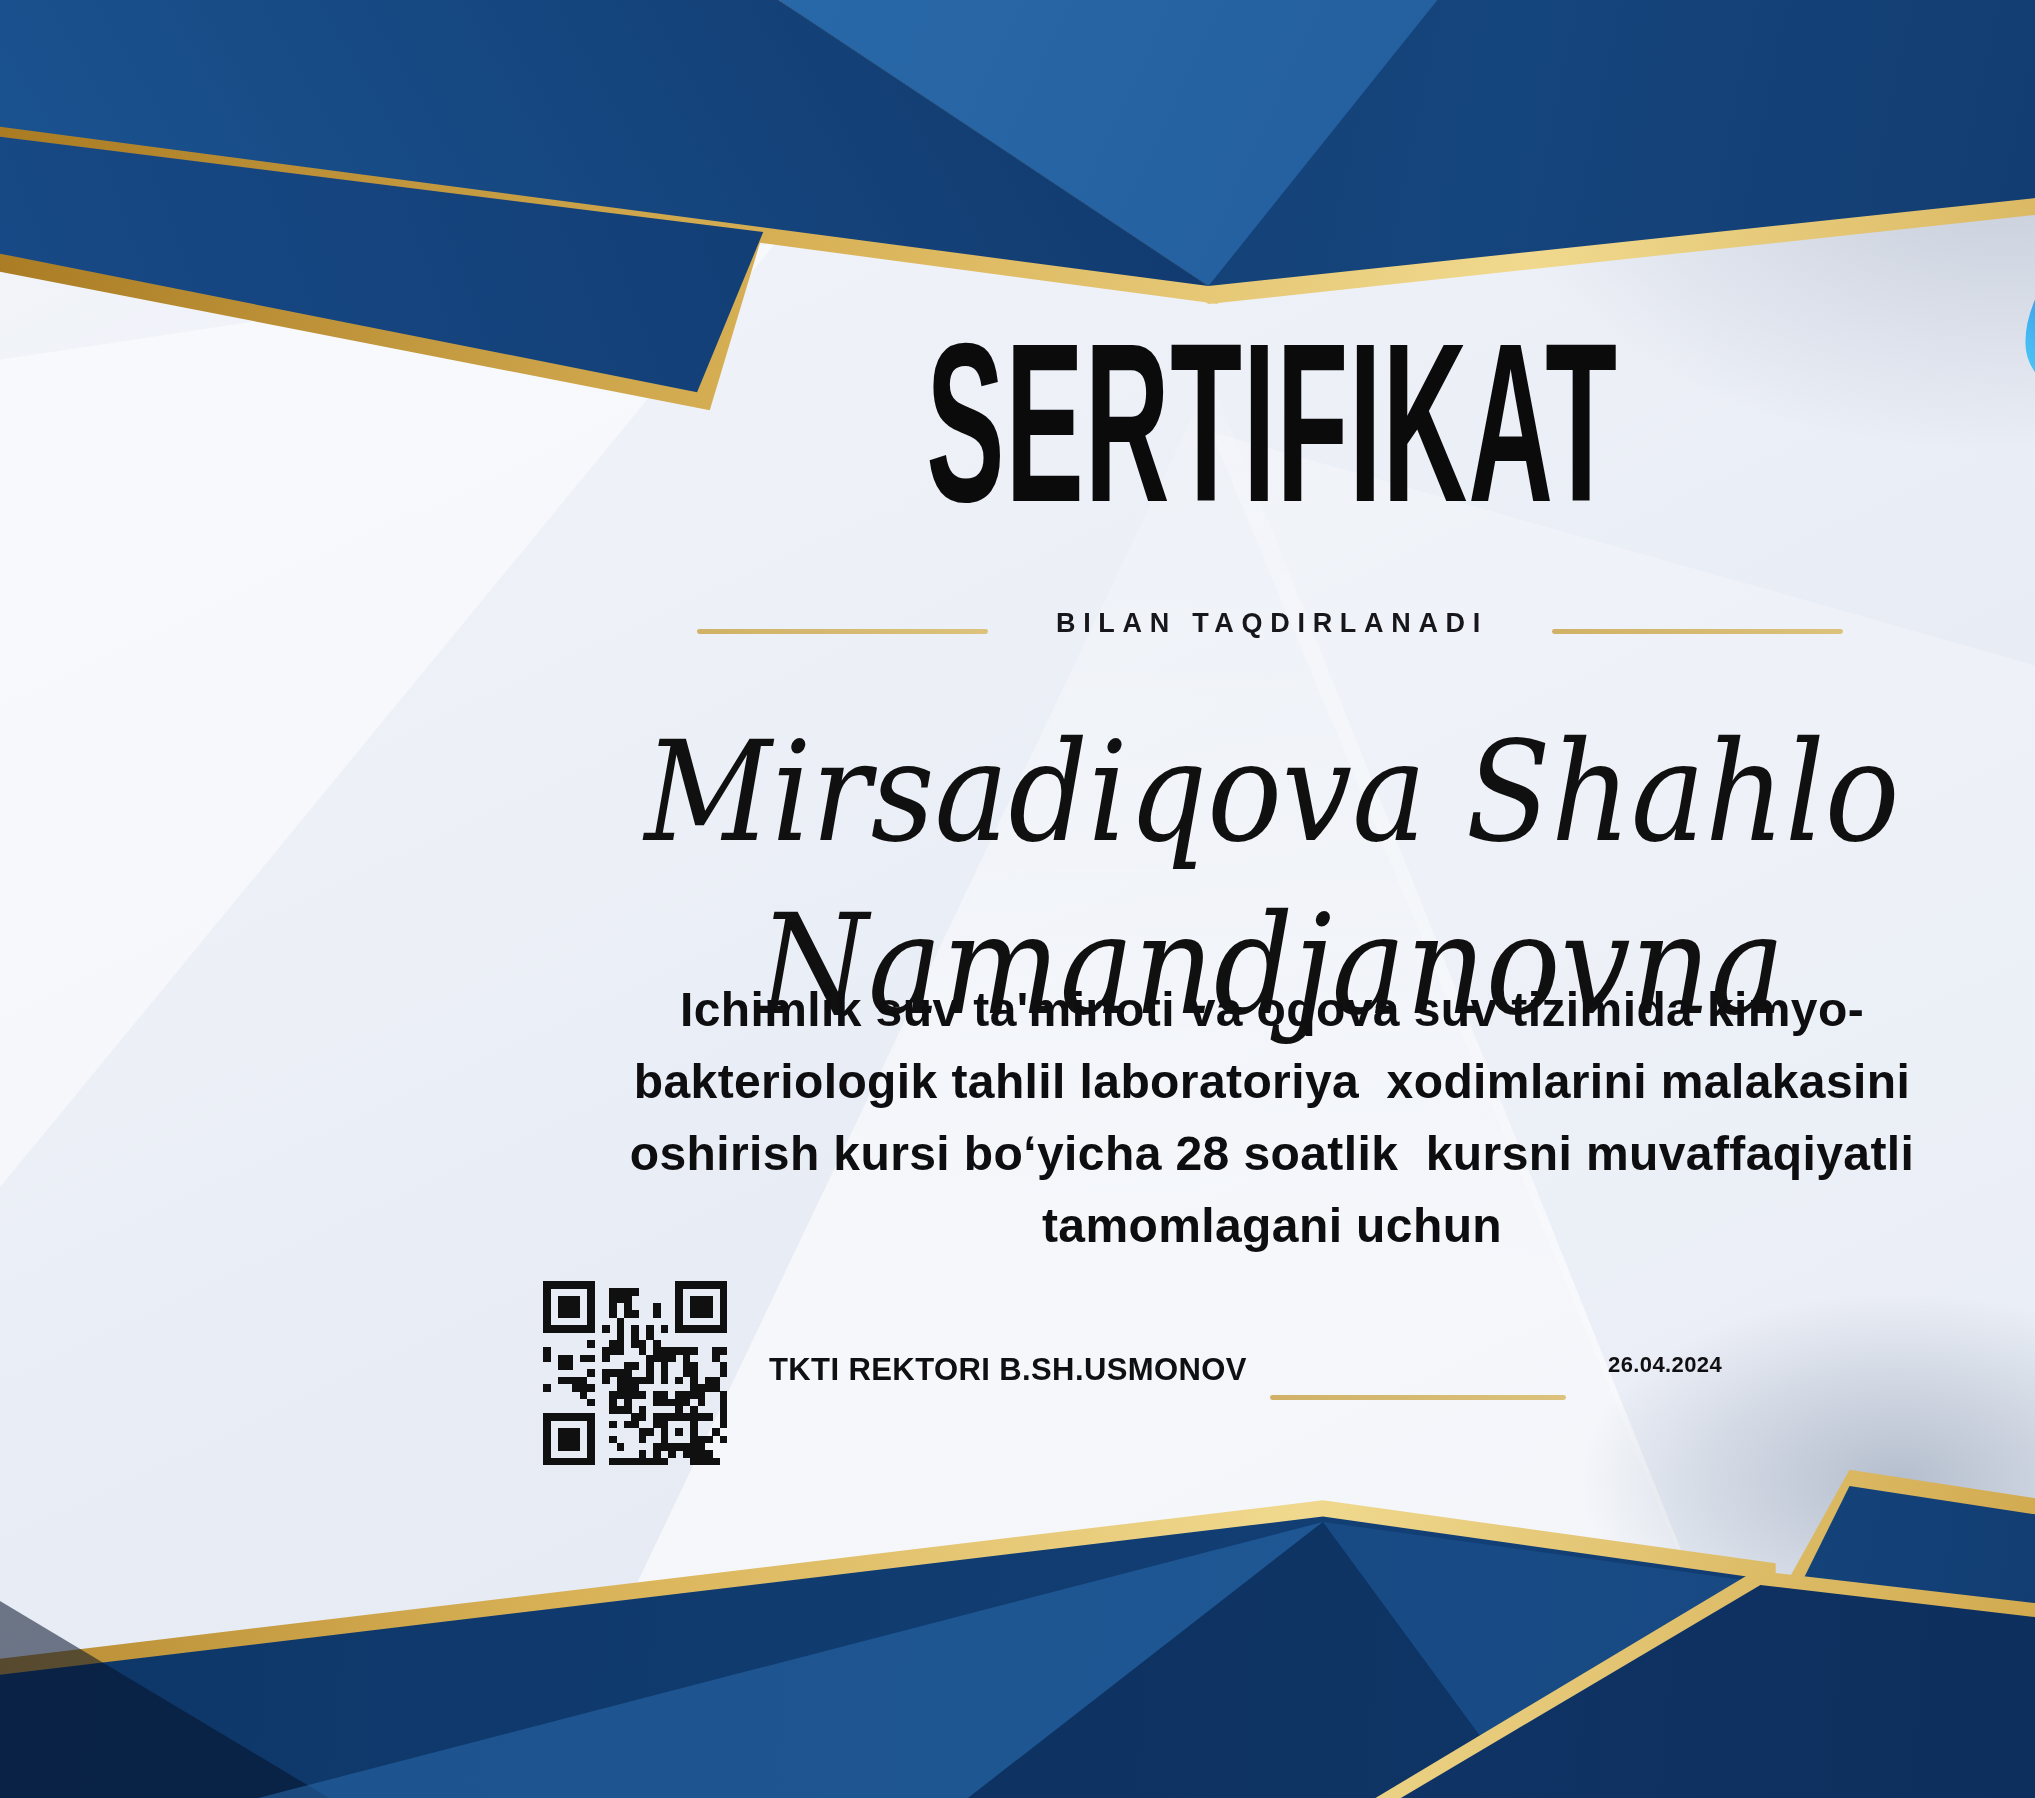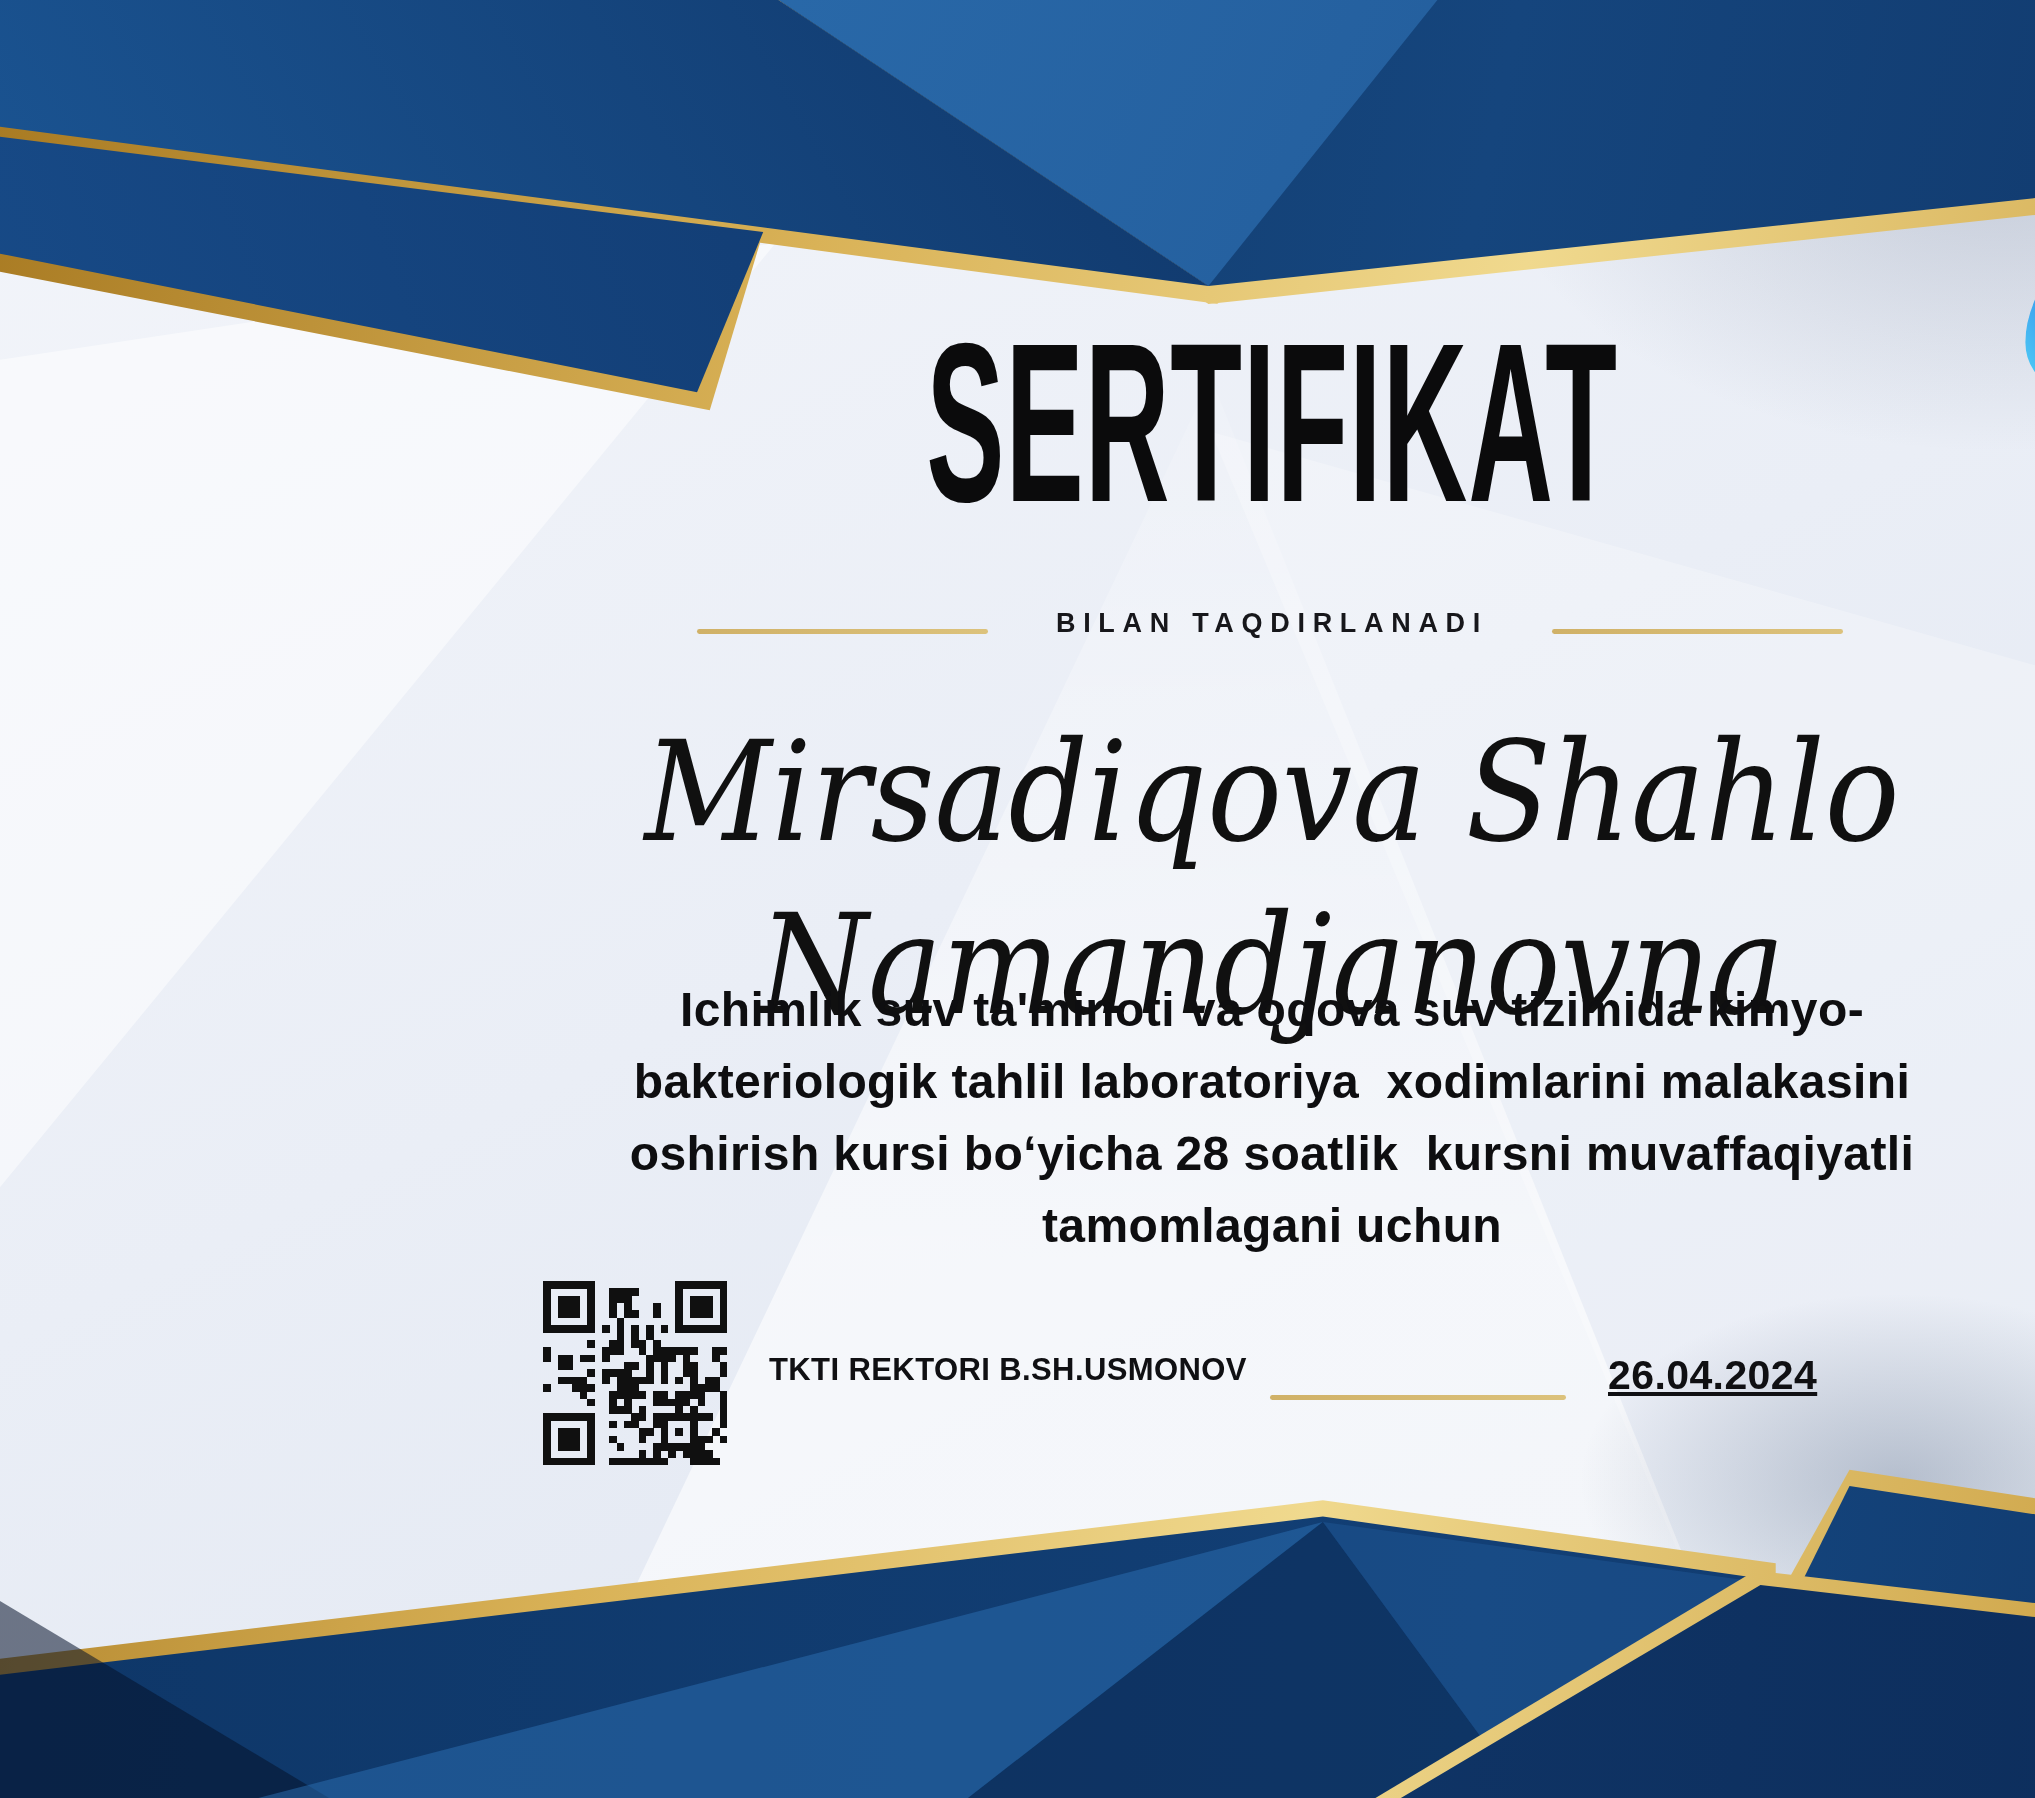--- a/index.html
+++ b/index.html
@@ -56,21 +56,21 @@
   .rule{position:absolute;height:4.5px;background:linear-gradient(90deg,#d0b167,#dcc27c);border-radius:2.4px;}
   .rule-sub-l{left:697px;top:629px;width:291px;}
   .rule-sub-r{left:1552px;top:629px;width:291px;}
   .name{top:707px;font-family:"DejaVu Serif",serif;font-style:italic;font-size:138px;line-height:1.25;color:#101010;}
   .name>span{display:inline-block;transform:scaleX(.9);}
   .body-text{top:974px;}
   .body-text p{margin:0;font-size:48px;line-height:72px;font-weight:bold;letter-spacing:0.4px;
     color:#0e0e10;white-space:pre;text-align:center;}
   .sig-label{left:769px;top:1352px;font-size:31px;font-weight:bold;letter-spacing:0.4px;color:#101013;text-align:right;}
   .rule-sig{left:1270px;top:1395px;width:296px;height:5.3px;}
-  .sig-date{left:1608px;top:1352px;font-size:41px;font-weight:bold;letter-spacing:0.4px;color:#101013;text-decoration:underline;}
+  .sig-date{left:1608px;top:1352px;font-size:22px;font-weight:bold;letter-spacing:0.4px;color:#101013;}
   .qr{left:543px;top:1281px;width:184px;height:184px;}
   .logo-drop{left:2016px;top:240px;width:121px;height:169px;}
 </style>
 </head>
 <body>
 
 <div class="cert">
 
   <div class="deco sheen-b"></div>
   <div class="deco sheen-a"></div>

